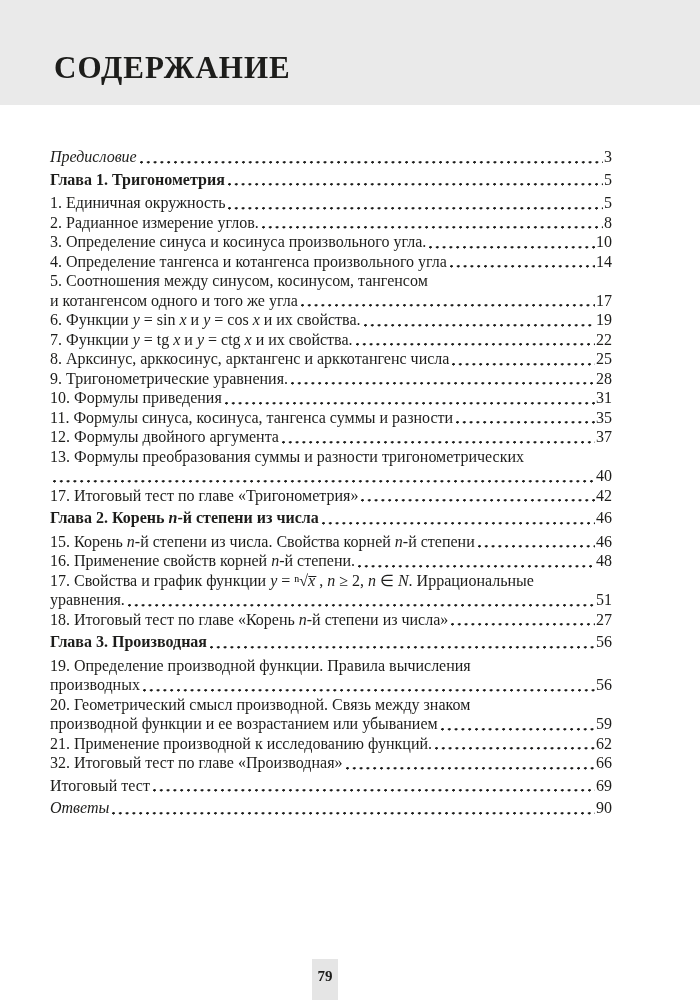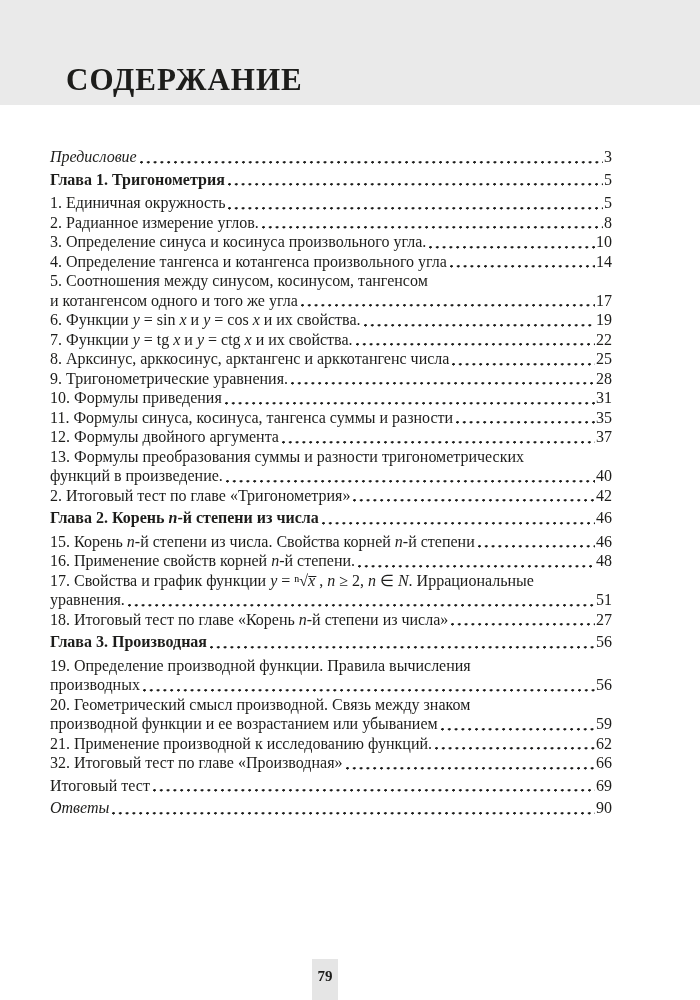--- a/index.html
+++ b/index.html
@@ -17,21 +17,21 @@
     overflow: hidden;
   }
   .band {
     box-sizing: border-box;
     width: 700px;
     height: 105px;
     background: var(--band, #eaeaea);
     padding: 48px 0 0 50px;
   }
   .band h1 {
-    margin: 16px;
+    margin: 4px;
     font-size: 31px;
     line-height: 1;
     font-weight: bold;
     letter-spacing: 1px;
   }
   .toc {
     box-sizing: border-box;
     padding: 42px 88px 0 50px;
     font-size: 16px;
   }
@@ -185,28 +185,27 @@
           <span class="txt">12. Формулы двойного аргумента</span>
           <span class="dots"></span>
           <span class="pg">37</span>
         </div>
       </div>
       <div class="entry normal">
         <div class="row">
           <span class="txt">13. Формулы преобразования суммы и разности тригонометрических</span>
         </div>
         <div class="row">
-          <span class="txt">функций в произведение.</span>
           <span class="dots"></span>
           <span class="pg">40</span>
         </div>
       </div>
       <div class="entry normal">
         <div class="row">
-          <span class="txt">2. Итоговый тест по главе «Тригонометрия»</span>
+          <span class="txt">17. Итоговый тест по главе «Тригонометрия»</span>
           <span class="dots"></span>
           <span class="pg">42</span>
         </div>
       </div>
       <div class="entry chapter gap">
         <div class="row">
           <span class="txt">Глава 2. Корень <i>n</i>-й степени из числа</span>
           <span class="dots"></span>
           <span class="pg">46</span>
         </div>

